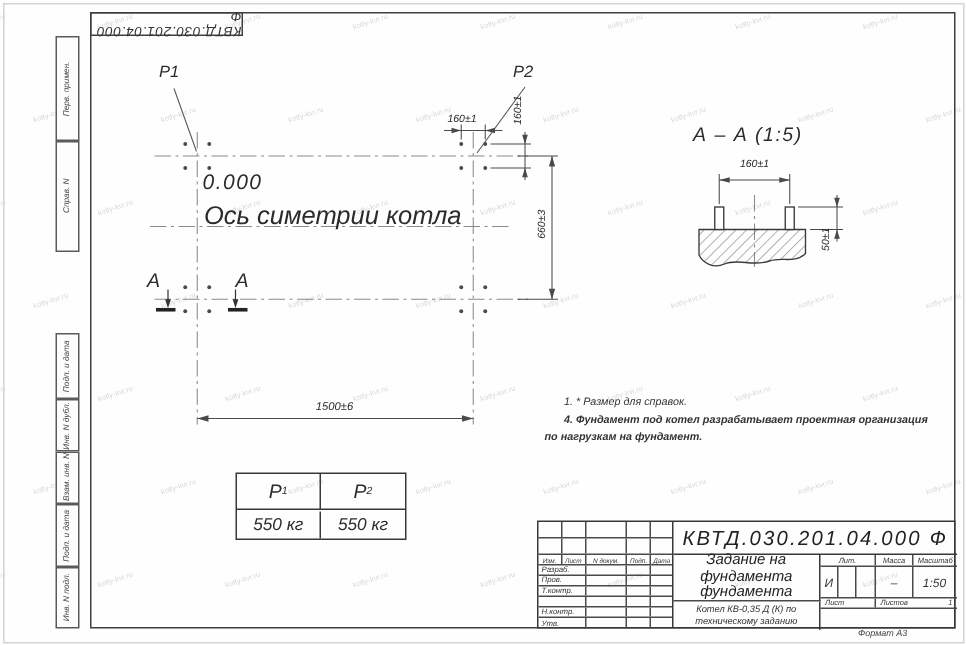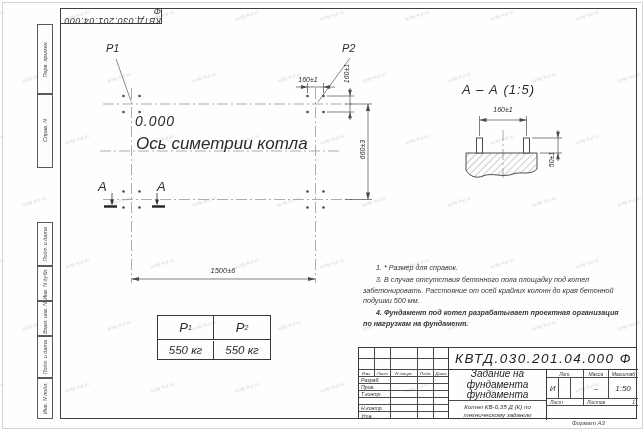--- a/index.html
+++ b/index.html
@@ -248,21 +248,20 @@
   <div class="t ctr" style="left:198px;top:266px;width:50px;font-size:7.5px;">1500±6</div>
   <div class="t" style="left:98px;top:179px;font-size:13px;">А</div>
   <div class="t" style="left:157px;top:179px;font-size:13px;">А</div>
 
   <div class="t" style="left:462px;top:82px;font-size:13px;letter-spacing:1px;">А – А (1:5)</div>
   <div class="t ctr" style="left:479px;top:106px;width:48px;font-size:7px;">160±1</div>
   <div class="t ctr vr" style="left:537px;top:156px;width:28px;font-size:7px;">50±1</div>
 
   <div class="notes">
     <div class="note" style="white-space:normal;">1. * Размер для справок.</div>
-    <div class="note" style="white-space:normal;">3. В случае отсутствия бетонного пола площадку под котел забетонировать. Расстояние от осей крайних колонн до края бетонной подушки 500 мм.</div>
     <div class="note" style="white-space:normal;font-weight:bold;">4. Фундамент под котел разрабатывает проектная организация по нагрузкам на фундамент.</div>
   </div>
 
   <div class="ltable">
     <div class="c h">
         <span>P</span>
         <sub>1</sub>
       </div>
     <div class="c h">
         <span>P</span>

